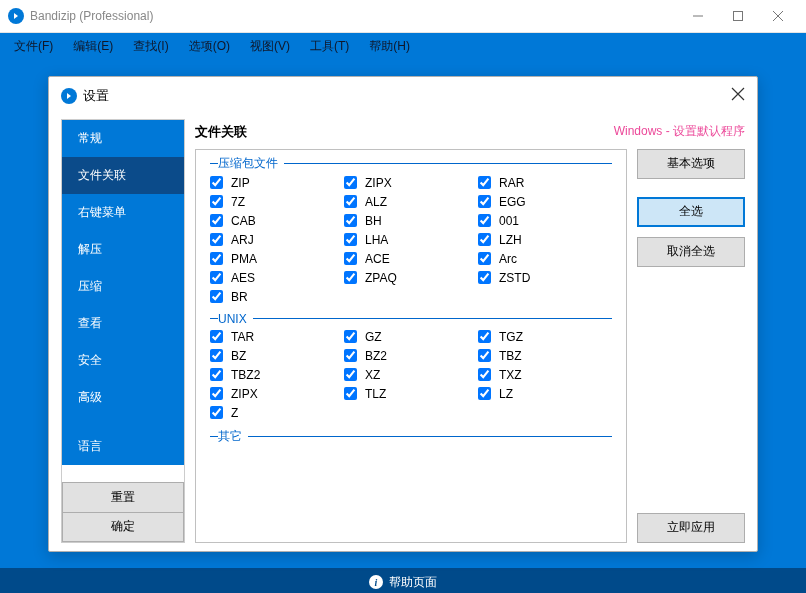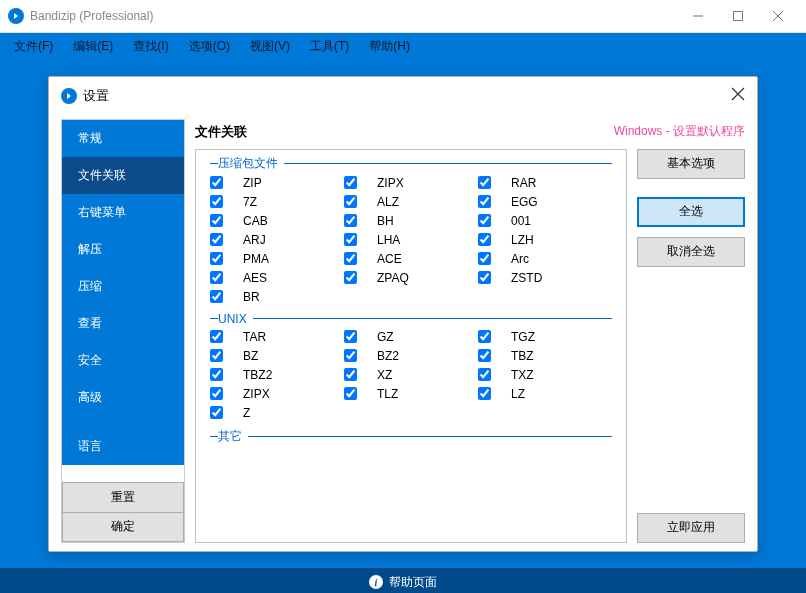--- a/index.html
+++ b/index.html
@@ -35,21 +35,21 @@
     .header-spacer { flex: 1; }
     .header-link { color: #ec4899; cursor: pointer; margin-left: 38px; }
     .content-row { flex: 1; display: flex; gap: 10px; overflow: hidden; }
     .checkbox-panel { flex: 1; border: 1px solid #c0c0c0; overflow-y: scroll; padding: 1px 0 0 0; }
     .checkbox-panel::-webkit-scrollbar { width: 17px; }
     .checkbox-panel::-webkit-scrollbar-track { background: #f0f0f0; }
     .checkbox-panel::-webkit-scrollbar-thumb { background: #c0c0c0; }
     fieldset { border: none; border-top: 1px solid #0066cc; margin: 4px 14px 4px 14px; padding: 2px 0 0 0; }
     legend { color: #0066cc; padding: 0 6px 0 0; margin-left: 8px; font-size: 12px; }
     .check-grid { display: grid; grid-template-columns: repeat(3, 1fr); row-gap: 5px; padding: 2px 0 4px 0; }
-    .check-item { display: flex; align-items: center; gap: 20px; }
+    .check-item { display: flex; align-items: center; gap: 8px; }
     .check-item input[type=checkbox] { width: 13px; height: 13px; }
     .right-buttons { width: 108px; display: flex; flex-direction: column; gap: 10px; }
     .right-btn { height: 30px; background: #e1e1e1; border: 1px solid #adadad; display: flex; align-items: center; justify-content: center; cursor: pointer; }
     .right-btn.selected { border: 2px solid #0078d7; background: #cde6f7; margin-top: 8px; }
     .right-spacer { flex: 1; }
     .footer { height: 28px; background: #004a8a; display: flex; align-items: center; justify-content: center; gap: 6px; color: #fff; cursor: pointer; }
     .footer-icon { width: 14px; height: 14px; background: #fff; color: #004a8a; border-radius: 50%; display: flex; align-items: center; justify-content: center; font-weight: bold; font-style: italic; font-family: serif; font-size: 10px; }
   </style>
 </head>
 <body>

